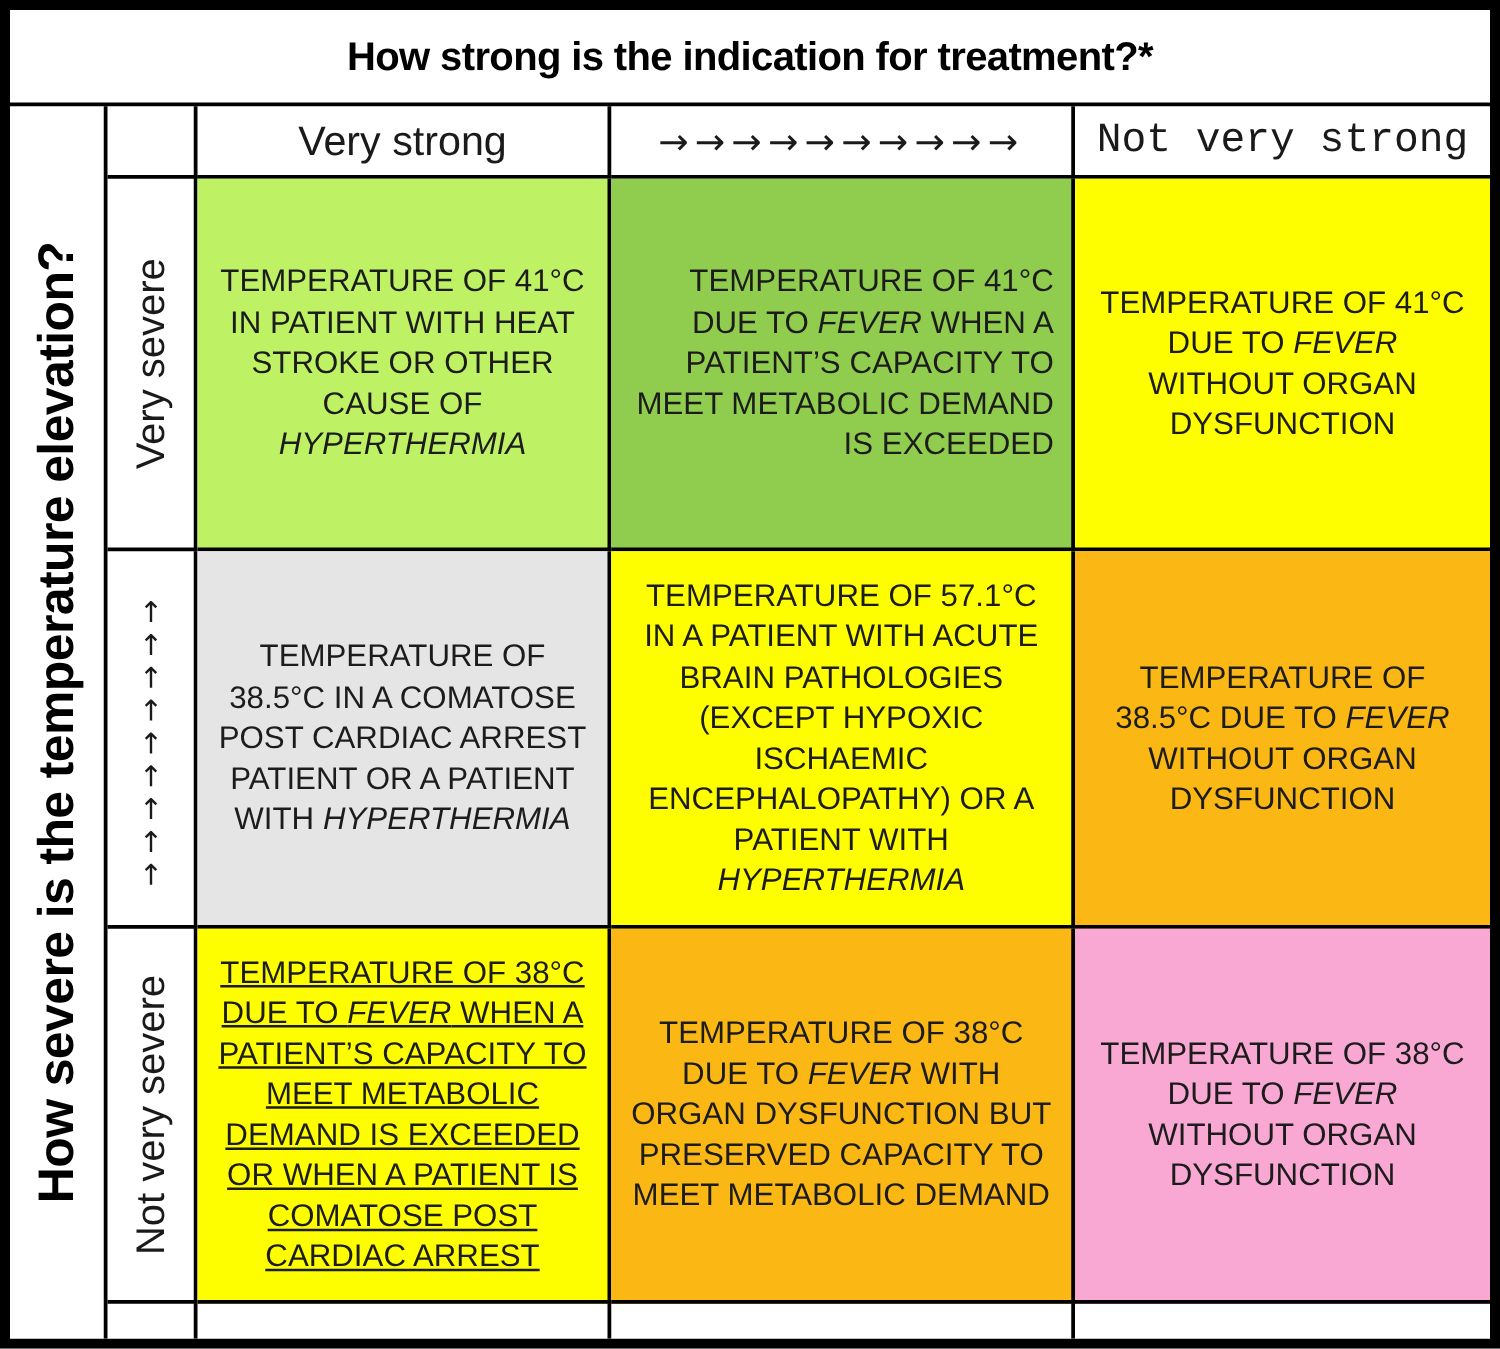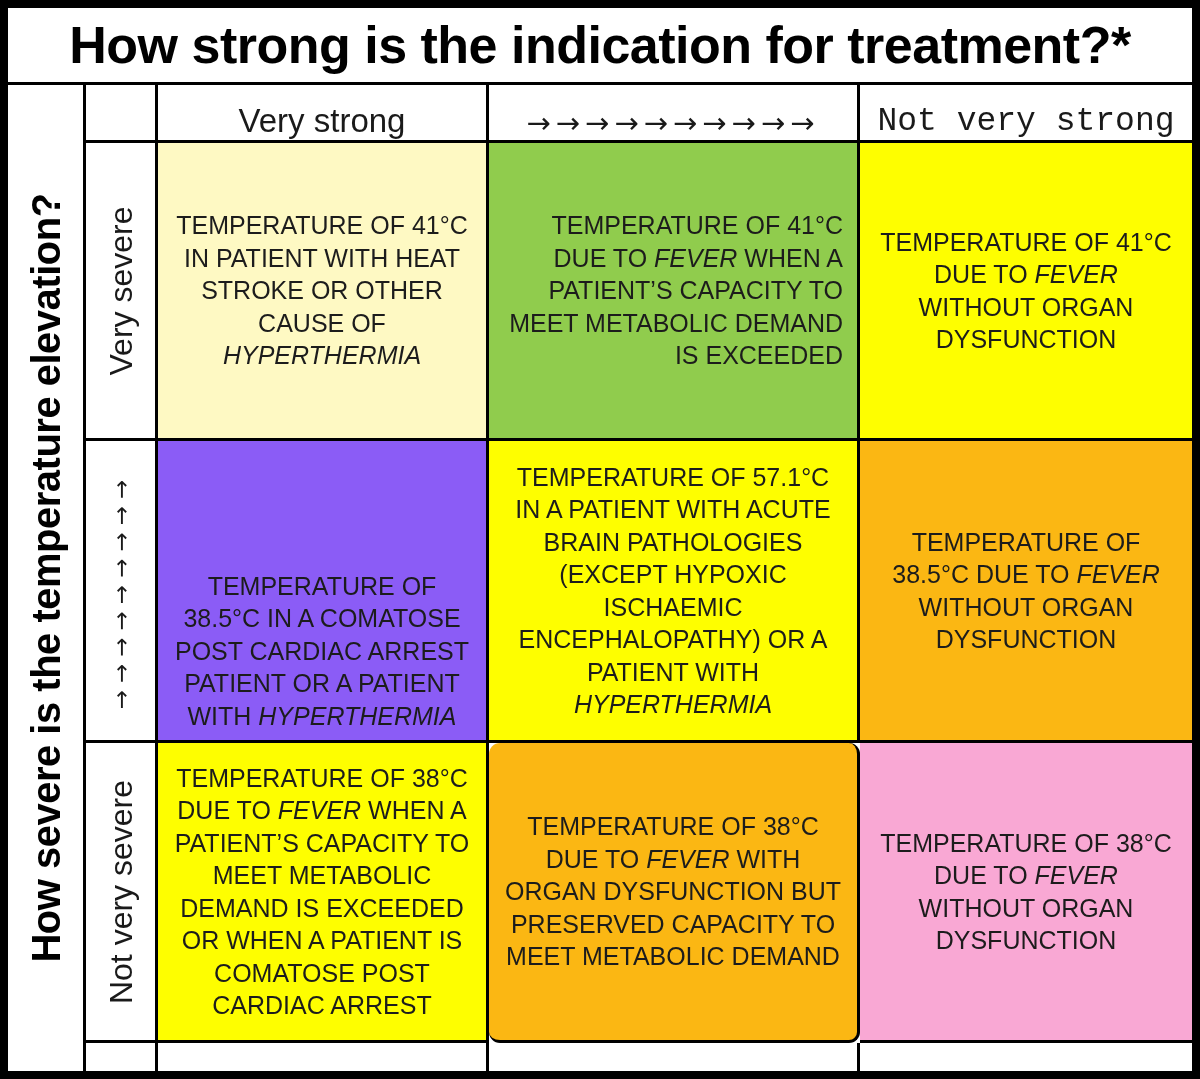--- a/index.html
+++ b/index.html
@@ -6,44 +6,44 @@
   .figure{
     width:1200px;height:1079px;box-sizing:border-box;
     border:8px solid #000;background:#fff;
     font-family:"Liberation Sans","DejaVu Sans",sans-serif;
     display:flex;flex-direction:column;color:#161616;
     overflow:hidden;
   }
   .title-row{
     flex:0 0 74px;border-bottom:3px solid #000;
     display:flex;align-items:center;justify-content:center;
-    font-weight:bold;font-size:52px;letter-spacing:-0.5px;color:#000;
+    font-weight:bold;font-size:32px;letter-spacing:-0.5px;color:#000;
   }
   .grid{
     flex:1;display:grid;
     grid-template-columns:78px 72px 331px 371px 1fr;
     grid-template-rows:58px 298px 302px 300px 1fr;
   }
   .cell{position:relative;box-sizing:border-box;}
   .br{border-right:3px solid #000;}
   .bb{border-bottom:3px solid #000;}
   .sidebar{grid-column:1;grid-row:1/6;}
   .corner{grid-column:2;grid-row:1;}
-  .colhead{display:flex;align-items:flex-end;justify-content:center;
+  .colhead{display:flex;align-items:center;justify-content:center;
     font-size:33px;color:#1a1a1a;}
   .h1{grid-column:3;grid-row:1;}
   .h2{grid-column:4;grid-row:1;}
   .h3{grid-column:5;grid-row:1;font-family:Liberation Mono, monospace;}
   .rl1{grid-column:2;grid-row:2;}
   .rl2{grid-column:2;grid-row:3;}
   .rl3{grid-column:2;grid-row:4;}
   .rlf{grid-column:2;grid-row:5;}
   .c11{grid-column:3;grid-row:2;} .c12{grid-column:4;grid-row:2;} .c13{grid-column:5;grid-row:2;}
   .c21{grid-column:3;grid-row:3;} .c22{grid-column:4;grid-row:3;} .c23{grid-column:5;grid-row:3;}
-  .c31{grid-column:3;grid-row:4;} .c32{grid-column:4;grid-row:4;} .c33{grid-column:5;grid-row:4;}
+  .c31{grid-column:3;grid-row:4;text-decoration:underline;} .c32{grid-column:4;grid-row:4;} .c33{grid-column:5;grid-row:4;}
   .f1{grid-column:3;grid-row:5;} .f2{grid-column:4;grid-row:5;} .f3{grid-column:5;grid-row:5;}
   .vtext{
     position:absolute;top:50%;left:50%;
     transform:translate(-50%,-50%) rotate(-90deg);
     white-space:nowrap;
   }
   .side-title{font-weight:bold;font-size:40px;letter-spacing:-0.5px;color:#000;}
   .rowlabel{font-size:32px;color:#1a1a1a;}
   .arrows-h{
     font-family:"DejaVu Sans","Liberation Sans",sans-serif;
@@ -90,44 +90,44 @@
       <span class="vtext rowlabel">Very severe</span>
     </div>
     <div class="cell rl2 br bb">
       <span class="vtext arrows-v">→→→→→→→→→</span>
     </div>
     <div class="cell rl3 br bb">
       <span class="vtext rowlabel">Not very severe</span>
     </div>
     <div class="cell rlf br"></div>
 
-    <div class="cell mcell c11 br bb" style="background: #fef9c3;">
+    <div class="cell mcell c11 br bb" style="background: #bef264;">
         <div><span>TEMPERATURE OF 41°C IN PATIENT WITH HEAT STROKE OR OTHER CAUSE OF </span><i>HYPERTHERMIA</i></div>
       </div>
     <div class="cell mcell c12 br bb" style="background: rgb(144, 204, 77); text-align: right;">
         <div><span>TEMPERATURE OF 41°C DUE TO </span><i>FEVER</i><span> WHEN A PATIENT’S CAPACITY TO MEET METABOLIC DEMAND IS EXCEEDED</span></div>
       </div>
     <div class="cell mcell c13 bb" style="background: rgb(254, 254, 0);">
         <div><span>TEMPERATURE OF 41°C DUE TO </span><i>FEVER</i><span> WITHOUT ORGAN DYSFUNCTION</span></div>
       </div>
 
-    <div class="cell mcell c21 br bb" style="background: #8b5cf6; align-items: flex-end;">
+    <div class="cell mcell c21 br bb" style="background: #e5e5e5;">
         <div><span>TEMPERATURE OF 38.5°C IN A COMATOSE POST CARDIAC ARREST PATIENT OR A PATIENT WITH </span><i>HYPERTHERMIA</i></div>
       </div>
     <div class="cell mcell c22 br bb" style="background: rgb(254, 254, 0);">
         <div><span>TEMPERATURE OF 57.1°C IN A PATIENT WITH ACUTE BRAIN PATHOLOGIES (EXCEPT HYPOXIC ISCHAEMIC ENCEPHALOPATHY) OR A PATIENT WITH </span><i>HYPERTHERMIA</i></div>
       </div>
     <div class="cell mcell c23 bb" style="background: rgb(251, 183, 19); text-align: center;">
         <div><span>TEMPERATURE OF 38.5°C DUE TO </span><i>FEVER</i><span> WITHOUT ORGAN DYSFUNCTION</span></div>
       </div>
 
     <div class="cell mcell c31 br bb" style="background: rgb(254, 254, 0);">
         <div><span>TEMPERATURE OF 38°C DUE TO </span><i>FEVER</i><span> WHEN A PATIENT’S CAPACITY TO MEET METABOLIC DEMAND IS EXCEEDED OR WHEN A PATIENT IS COMATOSE POST CARDIAC ARREST</span></div>
       </div>
-    <div class="cell mcell c32 br bb" style="background: rgb(251, 183, 19); border-radius: 11px;">
+    <div class="cell mcell c32 br bb" style="background: rgb(251, 183, 19);">
         <div><span>TEMPERATURE OF 38°C DUE TO </span><i>FEVER</i><span> WITH ORGAN DYSFUNCTION BUT PRESERVED CAPACITY TO MEET METABOLIC DEMAND</span></div>
       </div>
     <div class="cell mcell c33 bb" style="background: #f9a8d4;">
         <div><span>TEMPERATURE OF 38°C  DUE TO </span><i>FEVER</i><span> WITHOUT ORGAN DYSFUNCTION</span></div>
       </div>
 
     <div class="cell f1 br"></div>
     <div class="cell f2 br"></div>
     <div class="cell f3"></div>
 

